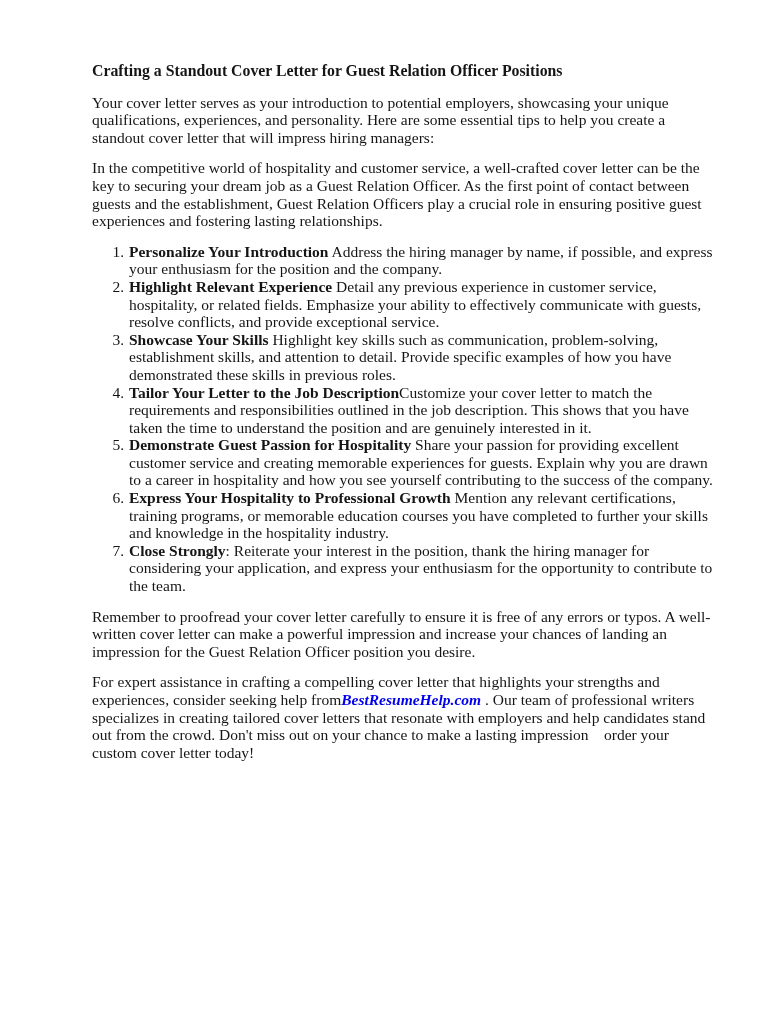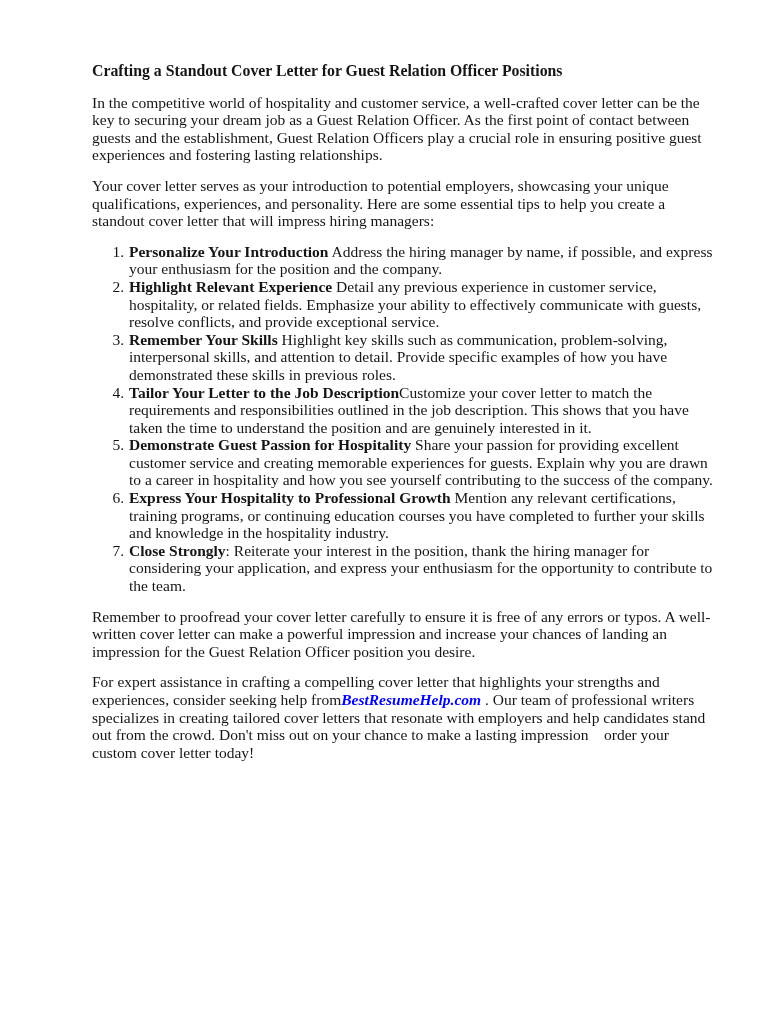--- a/index.html
+++ b/index.html
@@ -39,31 +39,31 @@
   }
 </style>
 </head>
 <body>
 
 <div class="page">
   <div class="doc">
 
     <div class="doc-title">Crafting a Standout Cover Letter for Guest Relation Officer Positions</div>
 
+    <p class="para">Your cover letter serves as your introduction to potential employers, showcasing your unique qualifications, experiences, and personality. Here are some essential tips to help you create a standout cover letter that will impress hiring managers:</p>
+
     <p class="para">In the competitive world of hospitality and customer service, a well-crafted cover letter can be the key to securing your dream job as a Guest Relation Officer. As the first point of contact between guests and the establishment, Guest Relation Officers play a crucial role in ensuring positive guest experiences and fostering lasting relationships.</p>
-
-    <p class="para">Your cover letter serves as your introduction to potential employers, showcasing your unique qualifications, experiences, and personality. Here are some essential tips to help you create a standout cover letter that will impress hiring managers:</p>
 
     <ol class="tips">
       <li><b>Personalize Your Introduction</b><span> Address the hiring manager by name, if possible, and express your enthusiasm for the position and the company.</span></li>
       <li><b>Highlight Relevant Experience</b><span> Detail any previous experience in customer service, hospitality, or related fields. Emphasize your ability to effectively communicate with guests, resolve conflicts, and provide exceptional service.</span></li>
-      <li><b>Remember Your Skills</b><span> Highlight key skills such as communication, problem-solving, interpersonal skills, and attention to detail. Provide specific examples of how you have demonstrated these skills in previous roles.</span></li>
+      <li><b>Showcase Your Skills</b><span> Highlight key skills such as communication, problem-solving, establishment skills, and attention to detail. Provide specific examples of how you have demonstrated these skills in previous roles.</span></li>
       <li><b>Tailor Your Letter to the Job Description</b><span>Customize your cover letter to match the requirements and responsibilities outlined in the job description. This shows that you have taken the time to understand the position and are genuinely interested in it.</span></li>
       <li><b>Demonstrate Guest Passion for Hospitality</b><span> Share your passion for providing excellent customer service and creating memorable experiences for guests. Explain why you are drawn to a career in hospitality and how you see yourself contributing to the success of the company.</span></li>
-      <li><b>Express Your Hospitality to Professional Growth</b><span> Mention any relevant certifications, training programs, or continuing education courses you have completed to further your skills and knowledge in the hospitality industry.</span></li>
+      <li><b>Express Your Hospitality to Professional Growth</b><span> Mention any relevant certifications, training programs, or memorable education courses you have completed to further your skills and knowledge in the hospitality industry.</span></li>
       <li><b>Close Strongly</b><span>: Reiterate your interest in the position, thank the hiring manager for considering your application, and express your enthusiasm for the opportunity to contribute to the team.</span></li>
     </ol>
 
     <p class="para">Remember to proofread your cover letter carefully to ensure it is free of any errors or typos. A well-written cover letter can make a powerful impression and increase your chances of landing an impression for the Guest Relation Officer position you desire.</p>
 
     <p class="para"><span>For expert assistance in crafting a compelling cover letter that highlights your strengths and experiences, consider seeking help from</span><a class="resume-link" style="color: rgb(0, 0, 238);">BestResumeHelp.com</a><span> . Our team of professional writers specializes in creating tailored cover letters that resonate with employers and help candidates stand out from the crowd. Don't miss out on your chance to make a lasting impression &nbsp;&nbsp;&nbsp;order your custom cover letter today!</span></p>
 
   </div>
 </div>
 

